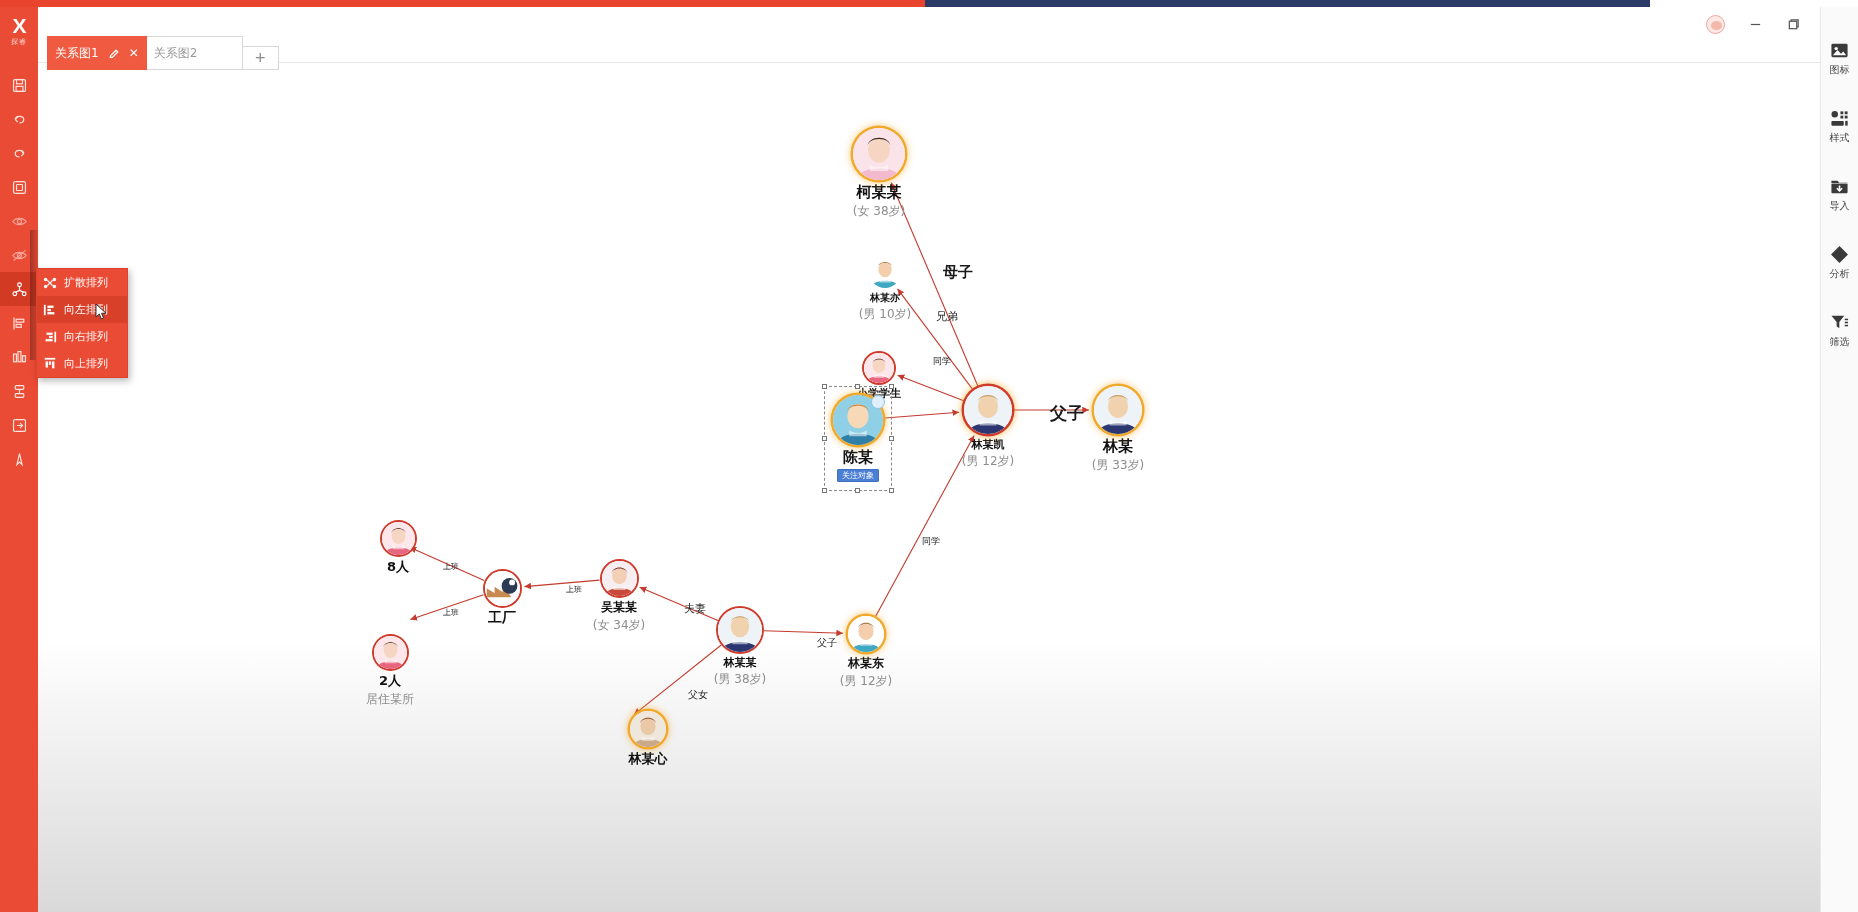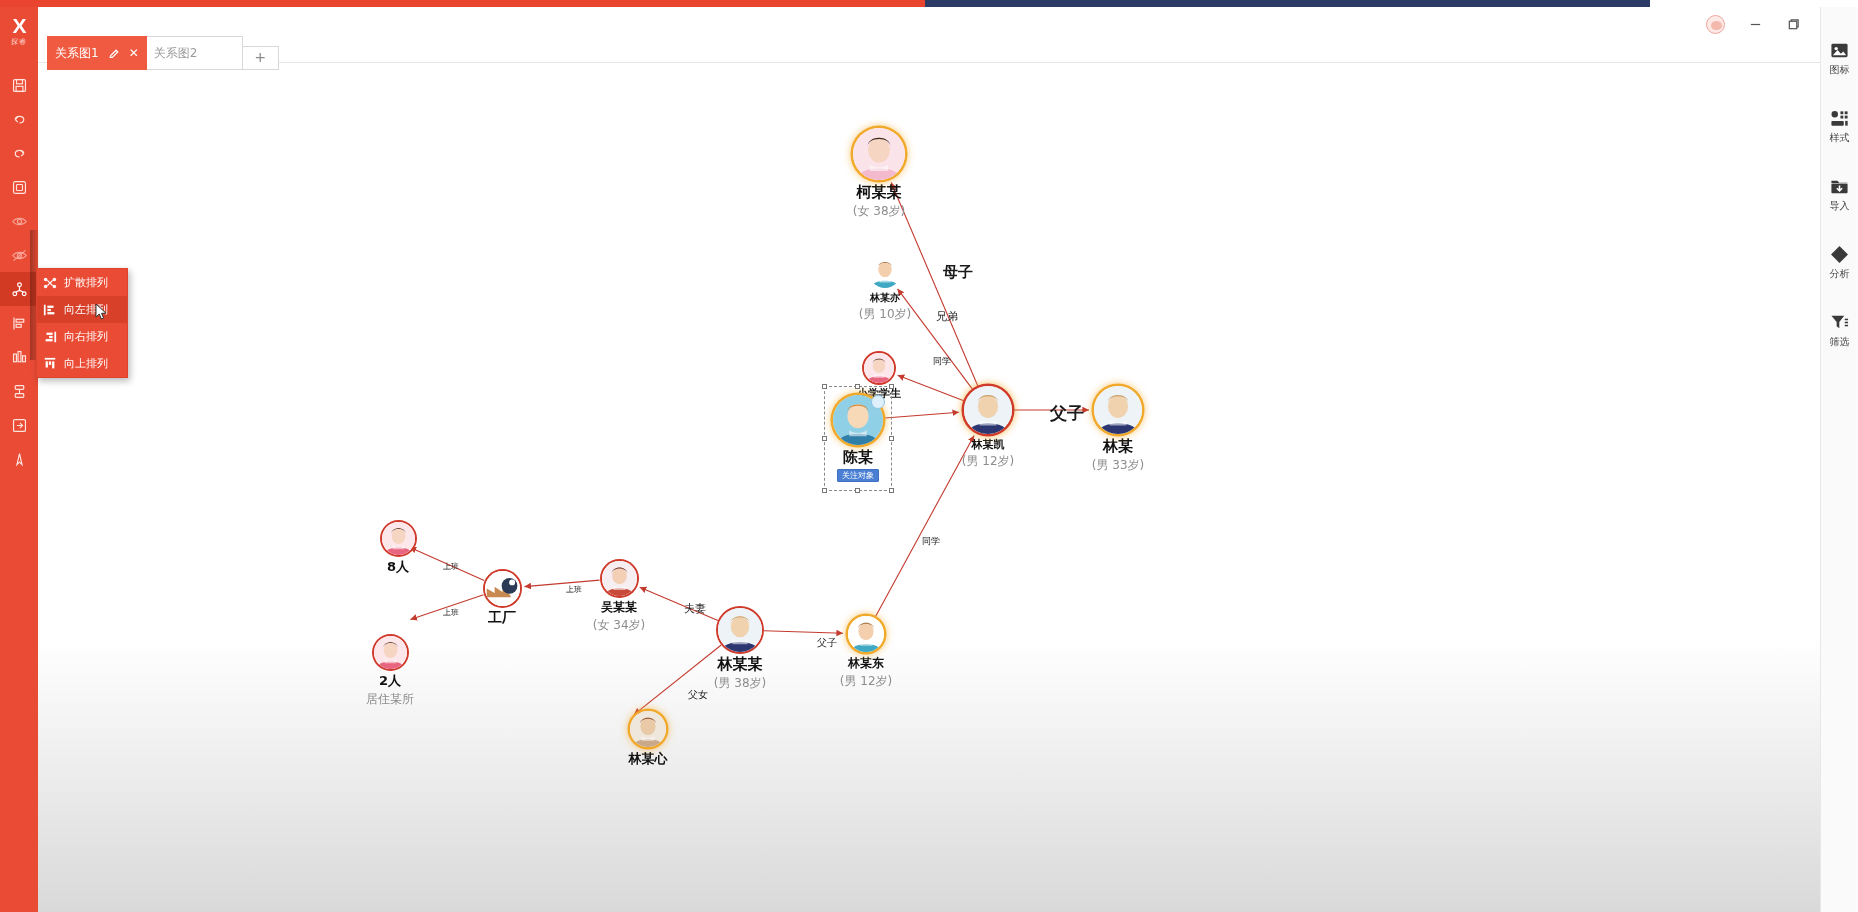--- a/index.html
+++ b/index.html
@@ -345,21 +345,21 @@
       <div class="node" style="left: 680px; top: 545px; width: 44px;">
         <div class="ring" style="width:44px;height:44px;box-shadow:0 0 0 2px #d03a2a;">
           <svg class="face" viewBox="0 0 40 40" preserveAspectRatio="none">
             <rect width="40" height="40" fill="#eef3f8"></rect>
             <path d="M3 40 C3 28,37 28,37 40 Z" fill="#2c3670"></path>
             <ellipse cx="20" cy="17" rx="8.4" ry="9.6" fill="#f0d2ae"></ellipse>
             <path d="M11 15 C11 5,29 5,29 15 C29 11,25 8.5,20 8.5 C15 8.5,11 11,11 15 Z" fill="#c9a06a"></path>
             <path d="M13 28 C15 31,25 31,27 28 L27 33 L13 33 Z" fill="#ffffff" opacity=".55"></path>
           </svg>
         </div>
-        <div class="nm" style="font-size:15px">林某某</div>
+        <div class="nm" style="font-size:11px">林某某</div>
         <div class="sub">(男 38岁)</div>
       </div>
       <div class="node" style="left: 810px; top: 553px; width: 36px;">
         <div class="ring" style="width:36px;height:36px;box-shadow:0 0 0 2.5px #f0a92a,0 0 7px 3px rgba(245,170,40,.55);">
           <svg class="face" viewBox="0 0 40 40" preserveAspectRatio="none">
             <rect width="40" height="40" fill="#ffffff"></rect>
             <path d="M3 40 C3 28,37 28,37 40 Z" fill="#3fa9c4"></path>
             <ellipse cx="20" cy="17" rx="8.4" ry="9.6" fill="#f3cfae"></ellipse>
             <path d="M11 15 C11 5,29 5,29 15 C29 11,25 8.5,20 8.5 C15 8.5,11 11,11 15 Z" fill="#9a6a36"></path>
             <path d="M13 28 C15 31,25 31,27 28 L27 33 L13 33 Z" fill="#ffffff" opacity=".55"></path>

